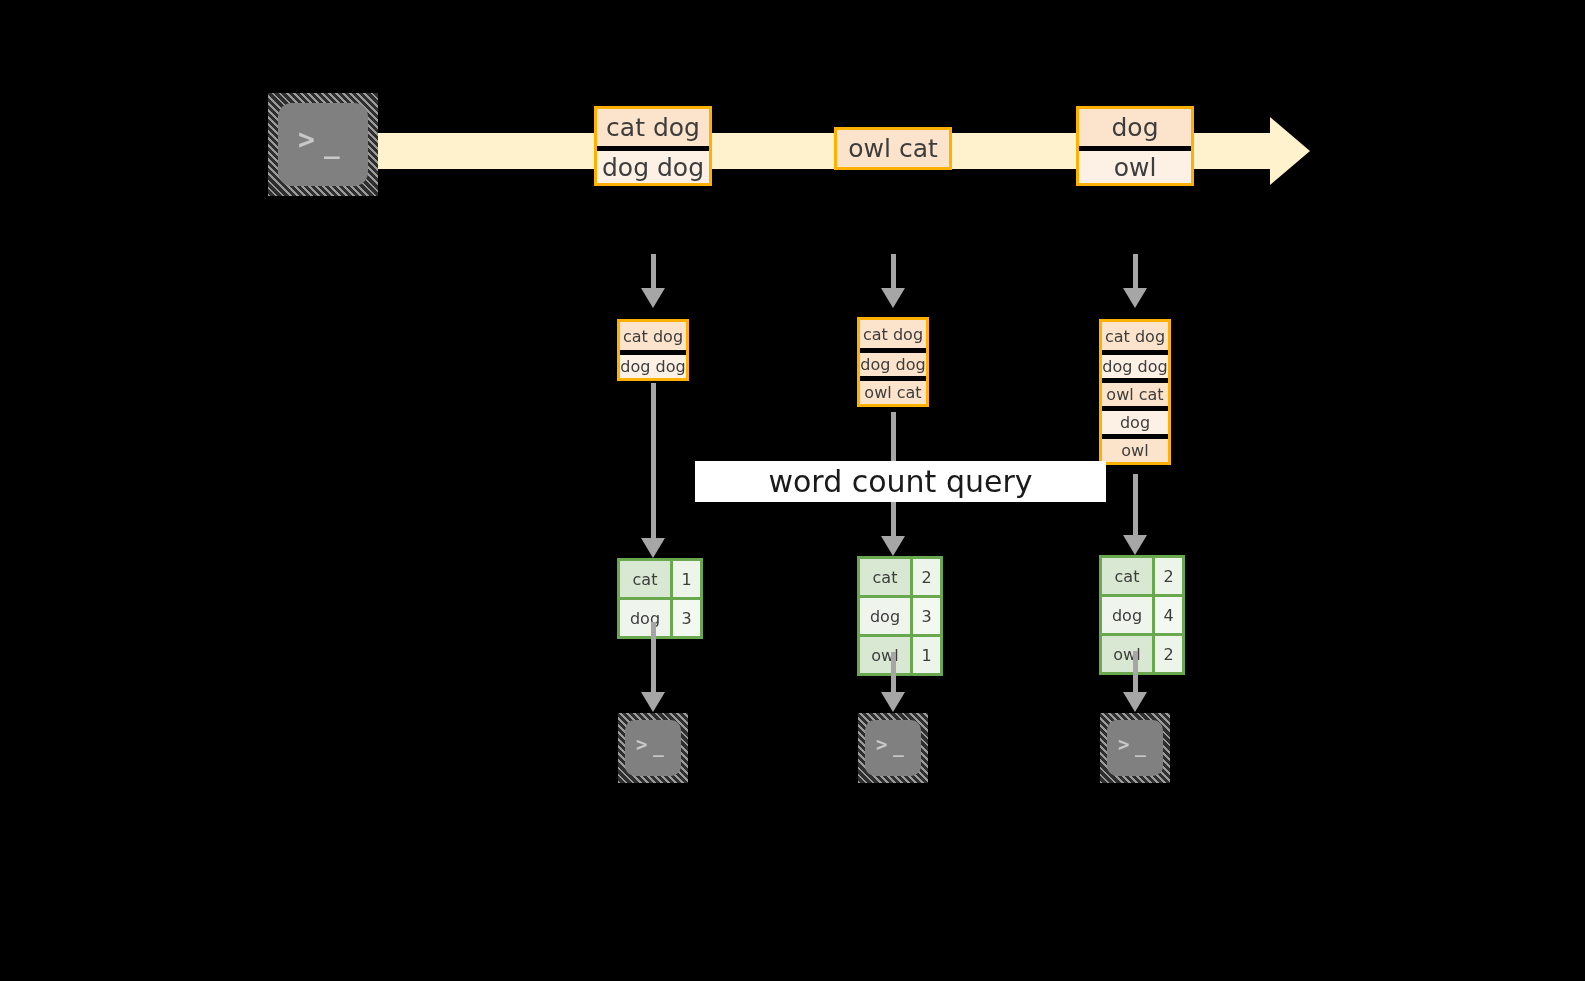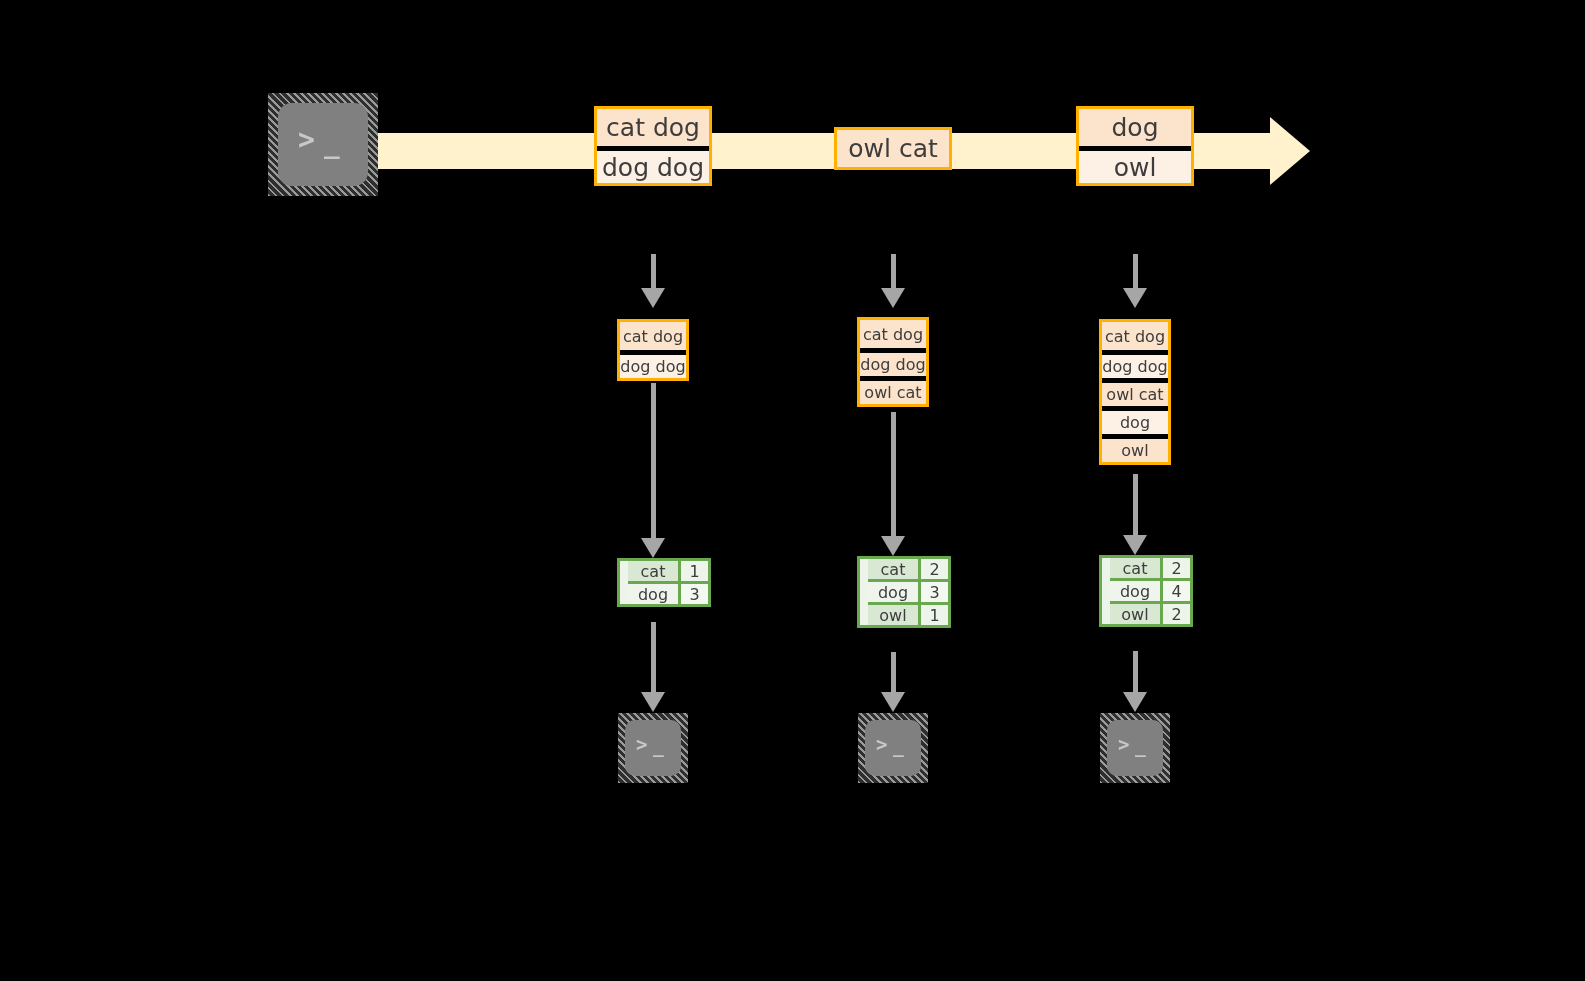--- a/index.html
+++ b/index.html
@@ -89,22 +89,21 @@
   .gtable {
     position: absolute;
     box-sizing: border-box;
     border: 3px solid #6AA84F;
     background: #EDF5EA;
     display: flex;
     flex-direction: column;
   }
   .gtable .grow {
     display: flex;
-    height: 20px;
-    margin-left: 8px;
+    height: 36px;
   }
   .gtable .grow + .grow { border-top: 3px solid #6AA84F; }
   .gtable .gcell {
     box-sizing: border-box;
     display: flex;
     align-items: center;
     justify-content: center;
     font-size: 16px;
     color: #3d3d3d;
   }
@@ -275,14 +274,17 @@
   <div class="vline" style="left:1133px; top:651px; height:44px;"></div>
   <div class="vhead" style="left:1123px; top:692px;"></div>
 
   <div class="term" style="left:1100px; top:713px; width:70px; height:70px;">
     <div class="hatch"></div>
     <div class="face" style="left:7px; top:7px; right:7px; bottom:7px; border-radius:10px;"></div>
     <div class="glyph" style="left:18px; top:22px; font-size:19px;">&gt;</div>
     <div class="glyph" style="left:35px; top:25px; font-size:18px;">_</div>
   </div>
 
+  <div class="banner" style="left:695px; top:461px; width:411px; height:41px;">
+    <span>word count query</span>
+  </div>
 
 </div>
 
 </body></html>

